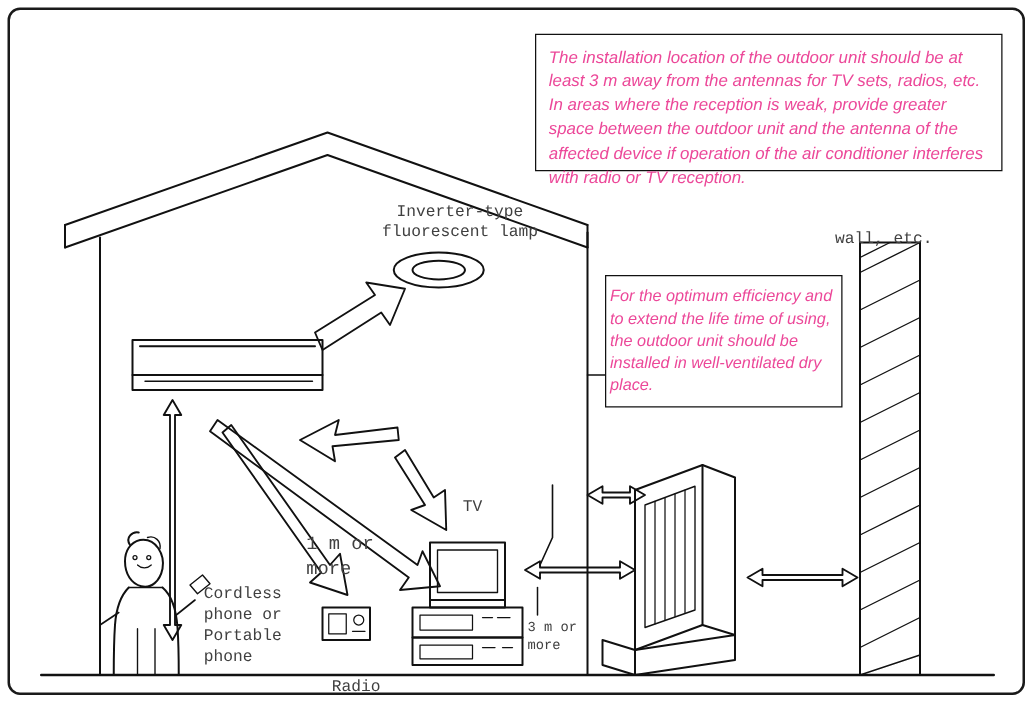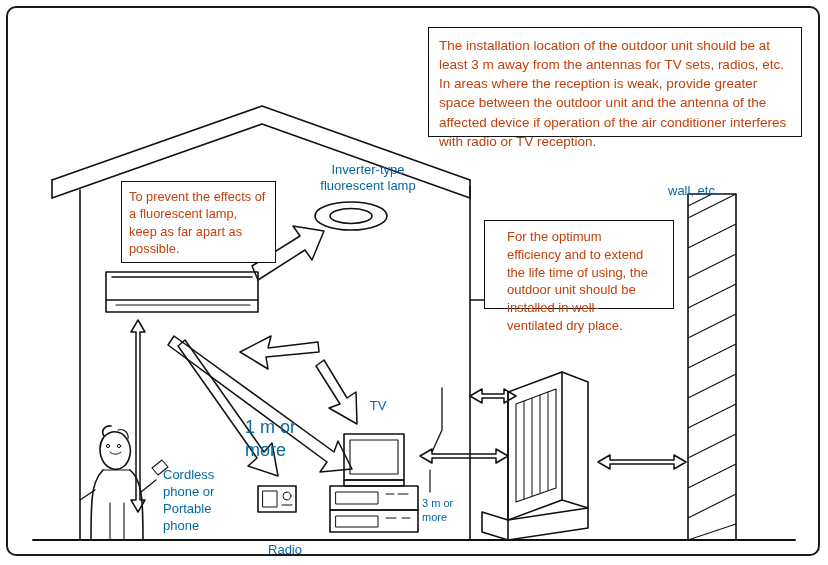--- a/index.html
+++ b/index.html
@@ -34,29 +34,31 @@
     width: 828px;
     height: 565px;
   }
   .callout {
     position: absolute;
     background: #ffffff;
     border: 1.6px solid #111111;
     box-sizing: border-box;
     font-size: 13px;
     line-height: 1.32;
-    color: #c2410c;
+    color: #ec4899;
     padding: 6px 8px;
+    font-style: italic;
   }
   .label {
     position: absolute;
-    color: #0369a1;
+    color: #404040;
     font-size: 13px;
     line-height: 1.25;
     background: transparent;
+    font-family: Liberation Mono, monospace;
   }
   .label.center { text-align: center; }
   #callout-antenna {
     left: 428px;
     top: 27px;
     width: 374px;
     height: 110px;
     font-size: 13.5px;
     line-height: 1.42;
     padding: 8px 10px;
@@ -76,30 +78,30 @@
     width: 131px;
     height: 93px;
     padding: 7px 8px;
     font-size: 13px;
     line-height: 1.5;
   }
   #callout-outdoor {
     left: 484px;
     top: 220px;
     width: 190px;
-    height: 89px;
-    padding: 7px 22px;
+    height: 106px;
+    padding: 7px 3px;
     font-size: 13px;
     line-height: 1.37;
   }
   #label-inverter { left: 303px; top: 162px; width: 130px; }
   #label-wall { left: 668px; top: 183px; width: 90px; }
   #label-gs { left: 590px; top: 374px; width: 104px; font-size: 12.6px; line-height: 1.32; }
   #label-100mm { left: 466px; top: 360px; width: 78px; font-size: 13px; line-height: 1.3; }
-  #label-1m { left: 245px; top: 416px; width: 66px; font-size: 18px; line-height: 1.3; }
+  #label-1m { left: 245px; top: 426px; width: 66px; font-size: 15px; line-height: 1.3; }
   #label-tv { left: 358px; top: 398px; width: 40px; }
   #label-3m { left: 422px; top: 496px; width: 50px; font-size: 11px; line-height: 1.3; }
   #label-cordless { left: 163px; top: 466px; width: 84px; font-size: 13px; line-height: 1.32; }
   #label-radio { left: 257px; top: 542px; width: 56px; }
 </style>
 </head>
 <body>
 
 <div id="page">
 
@@ -250,21 +252,20 @@
 
       <g stroke-width="1.2">
         <path d="M430 470 L430 492"></path>
       </g>
 
     </g>
   </svg>
 
   <div class="callout" id="callout-antenna">The installation location of the outdoor unit should be at least 3 m away from the antennas for TV sets, radios, etc. In areas where the reception is weak, provide greater space between the outdoor unit and the antenna of the affected device if operation of the air conditioner interferes with radio or TV reception.</div>
 
-  <div class="callout" id="callout-fluorescent">To prevent the effects of a fluorescent lamp, keep as far apart as possible.</div>
 
 
   <div class="callout" id="callout-outdoor">For the optimum efficiency and to extend the life time of using, the outdoor unit should be installed in well-ventilated dry place.</div>
 
   <div class="label center" id="label-inverter">Inverter-type fluorescent lamp</div>
 
   <div class="label" id="label-wall">wall, etc.</div>
 
 
 

